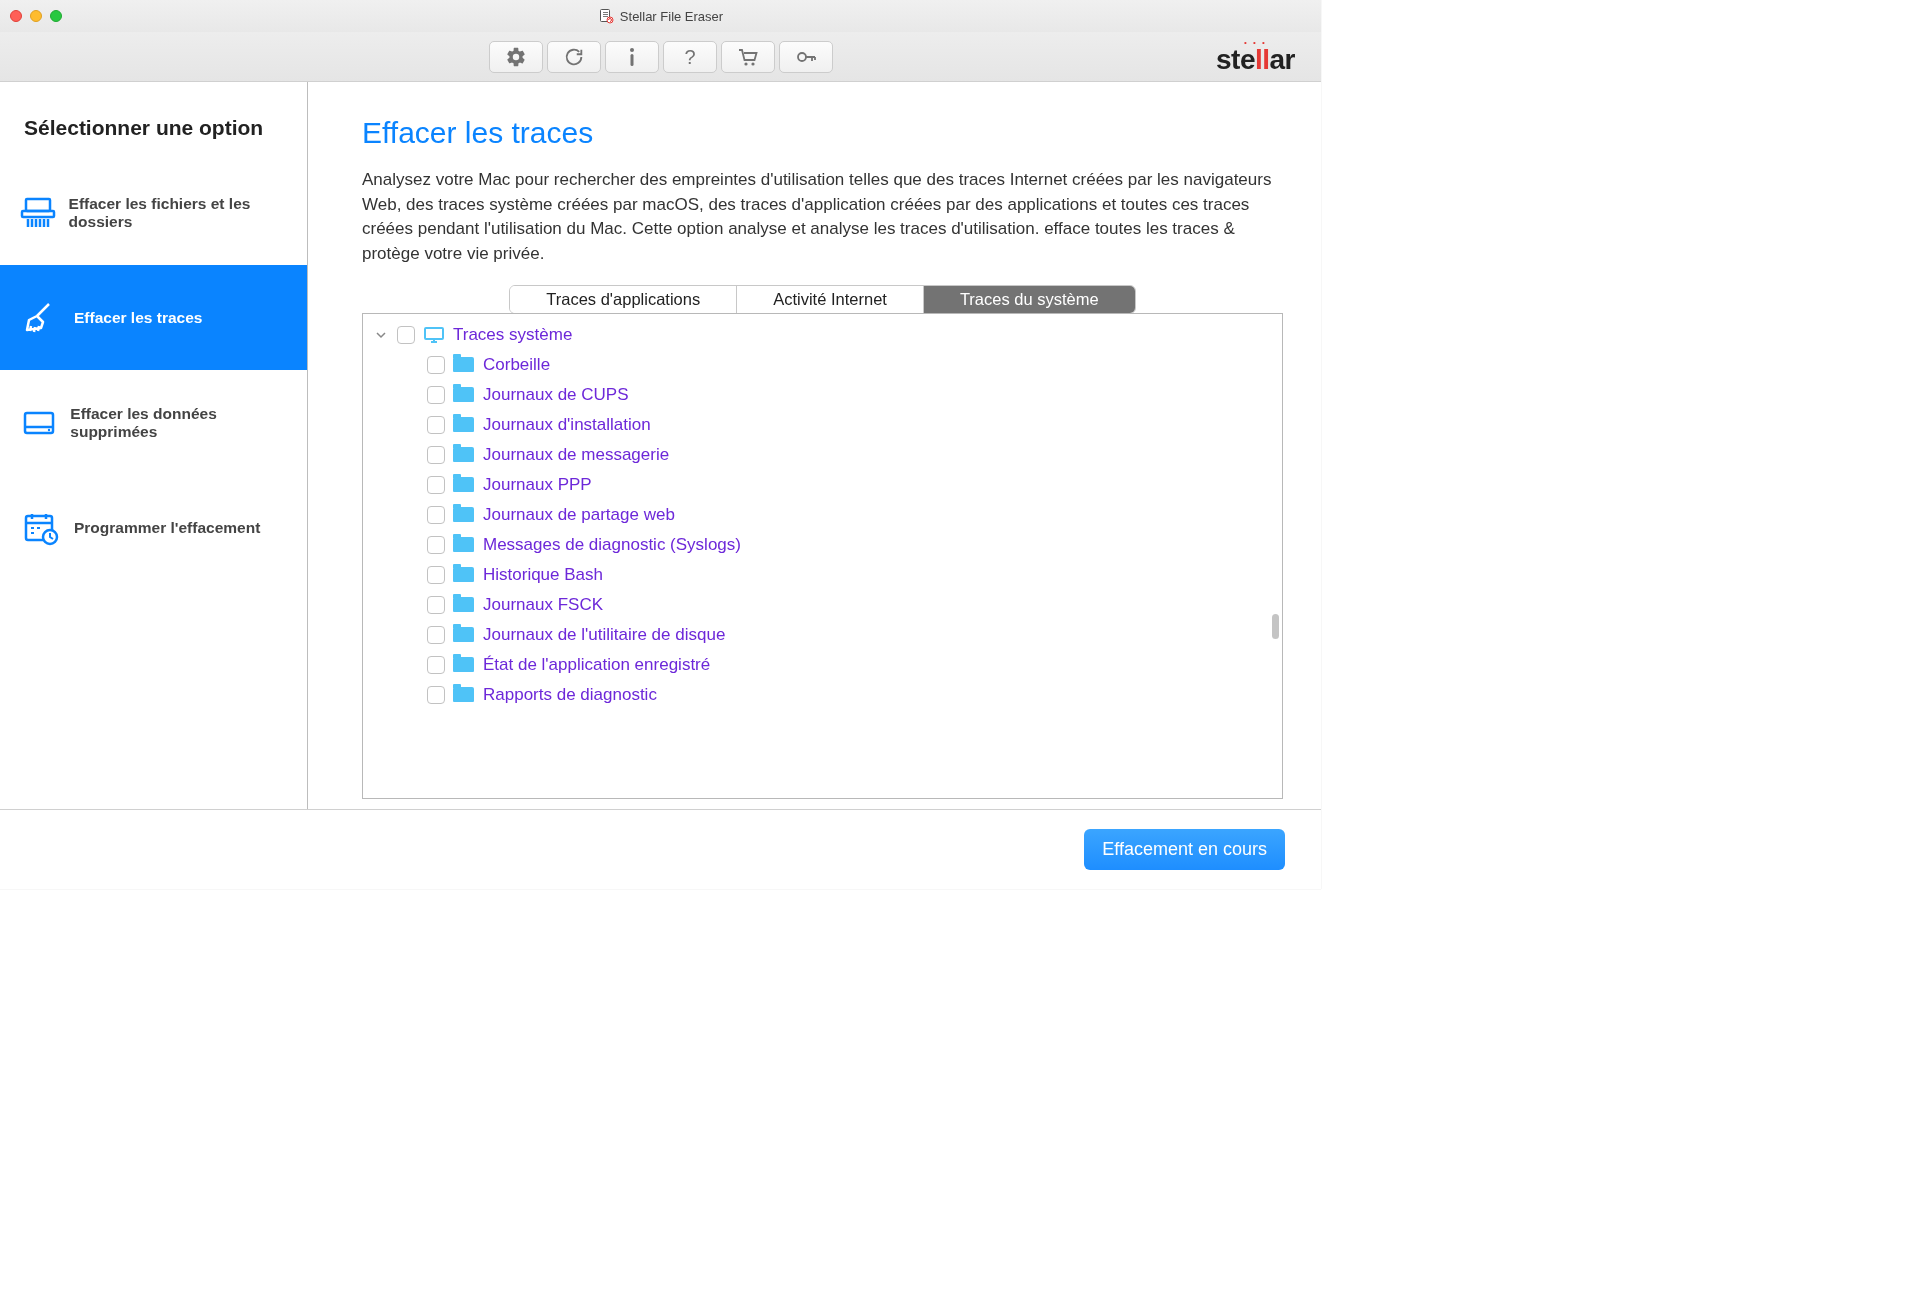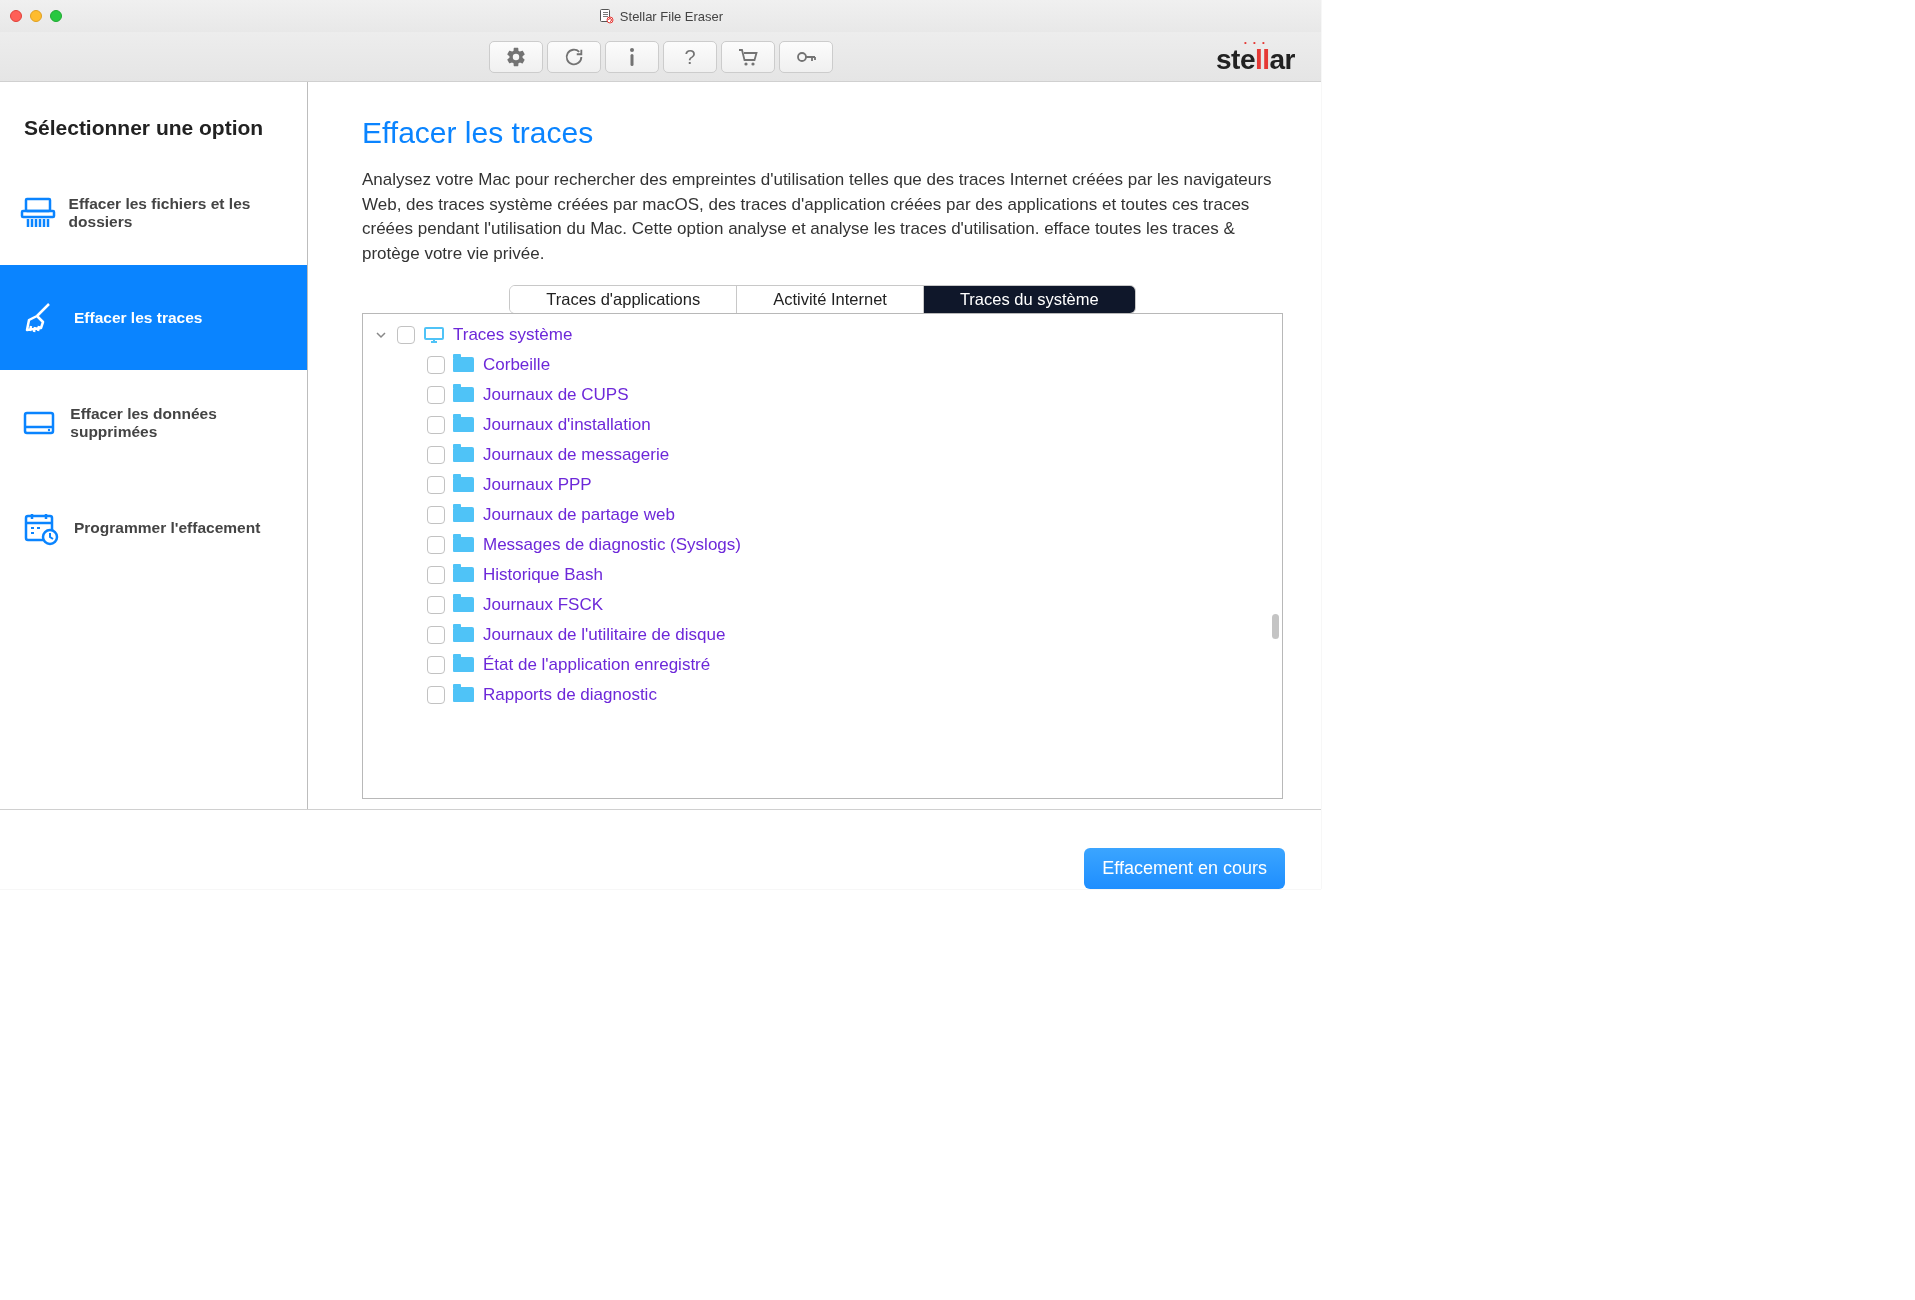--- a/index.html
+++ b/index.html
@@ -93,21 +93,21 @@
     .description { font-size:17px; color:#333; line-height:1.45; margin-bottom:18px; max-width: 920px; }
     .tabs-row { display:flex; justify-content:center; margin-bottom:0; }
     .segmented {
       display:flex; border:1px solid #c8c8c8; border-radius:6px; overflow:hidden; height:29px;
     }
     .seg-tab {
       padding:0 36px; display:flex; align-items:center; font-size:16.5px; color:#222;
       background:white; cursor:pointer; border-right:1px solid #c8c8c8;
     }
     .seg-tab:last-child { border-right:none; }
-    .seg-tab.active { background:#0f172a; color:white; }
+    .seg-tab.active { background:#737373; color:white; }
     .tree-box {
       flex:1; border:1px solid #b8b8b8; border-radius:0;
       margin-top:-1px;
       padding:6px 0; overflow-y:auto;
       min-height: 420px;
       position:relative;
     }
     .tree-scroll { position:absolute; right:3px; top:300px; width:7px; height:25px; background:#c4c4c4; border-radius:4px; }
     .tree-row {
       display:flex; align-items:center; gap:8px;
@@ -117,21 +117,21 @@
     .disclosure { width:16px; display:flex; justify-content:center; color:#888; }
     .chk {
       width:18px; height:18px; border:1.5px solid #c2c2c2; border-radius:4px; background:white;
     }
     .item-icon { width:22px; height:18px; display:flex; align-items:center; }
     .folder-icon { width:21px; height:15px; background:#4fc3f7; border-radius:2px 2px 1px 1px; position:relative; }
     .folder-icon::before { content:''; position:absolute; left:0; top:-3px; width:8px; height:4px; background:#4fc3f7; border-radius:1px 1px 0 0; }
     
     .footer {
       height:80px; border-top:1px solid #d0d0d0; background:white;
-      display:flex; align-items:flex-end; justify-content:flex-end; padding:0 36px;
+      display:flex; align-items:center; justify-content:flex-end; padding:0 36px;
     }
     .primary-btn {
       background:linear-gradient(to bottom,#3ba5ff,#1e8eff);
       color:white; font-size:18px; font-weight:400;
       border:none; border-radius:6px; padding:10px 18px; cursor:pointer;
     }
     
     .brand-logo { font-size:28px; font-weight:700; letter-spacing:-0.5px; color:#222; }
     .brand-logo .ll { color:#e53935; }
     .brand-dots { font-size:8px; color:#e53935; line-height:7px; letter-spacing:2px; text-align:center; margin-bottom:-2px;}

